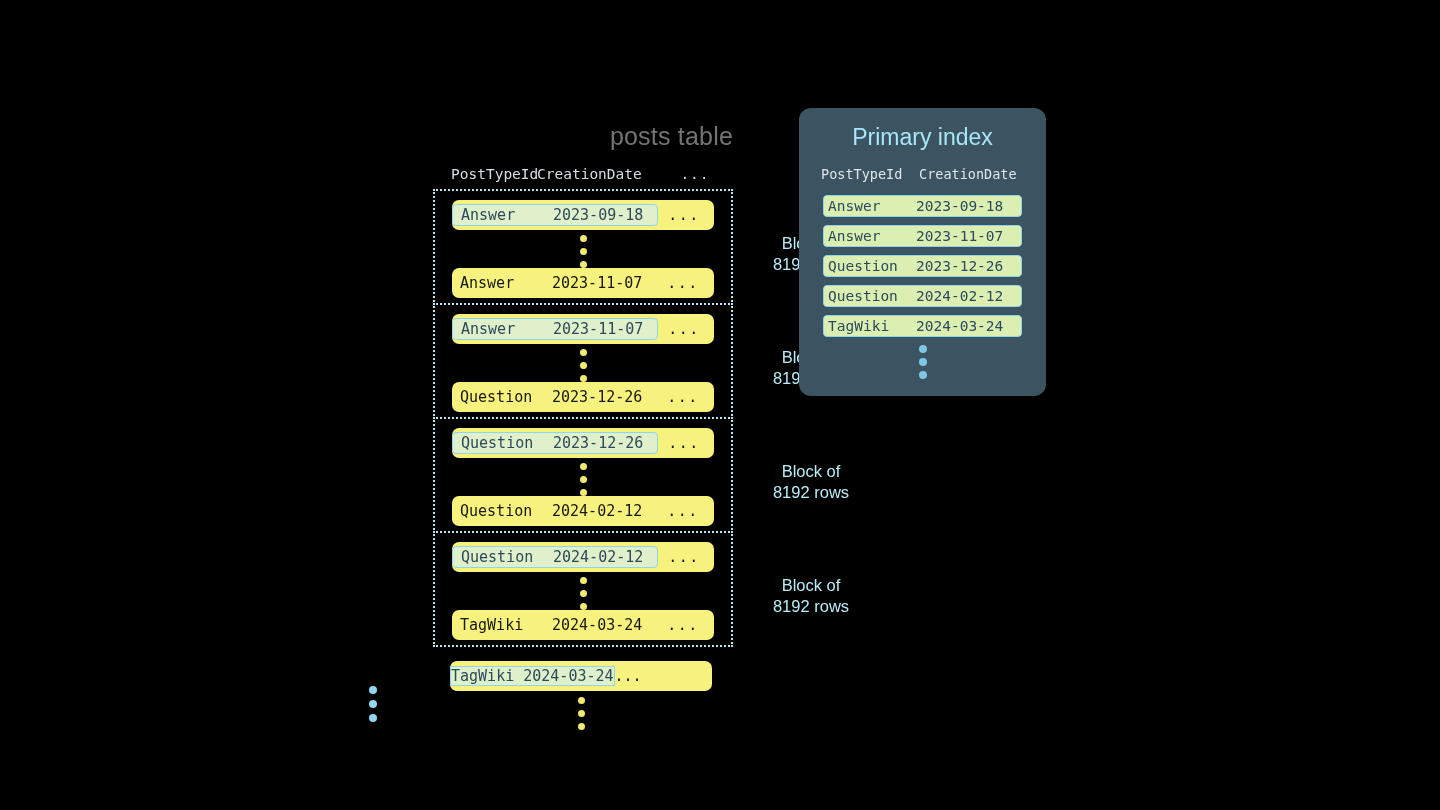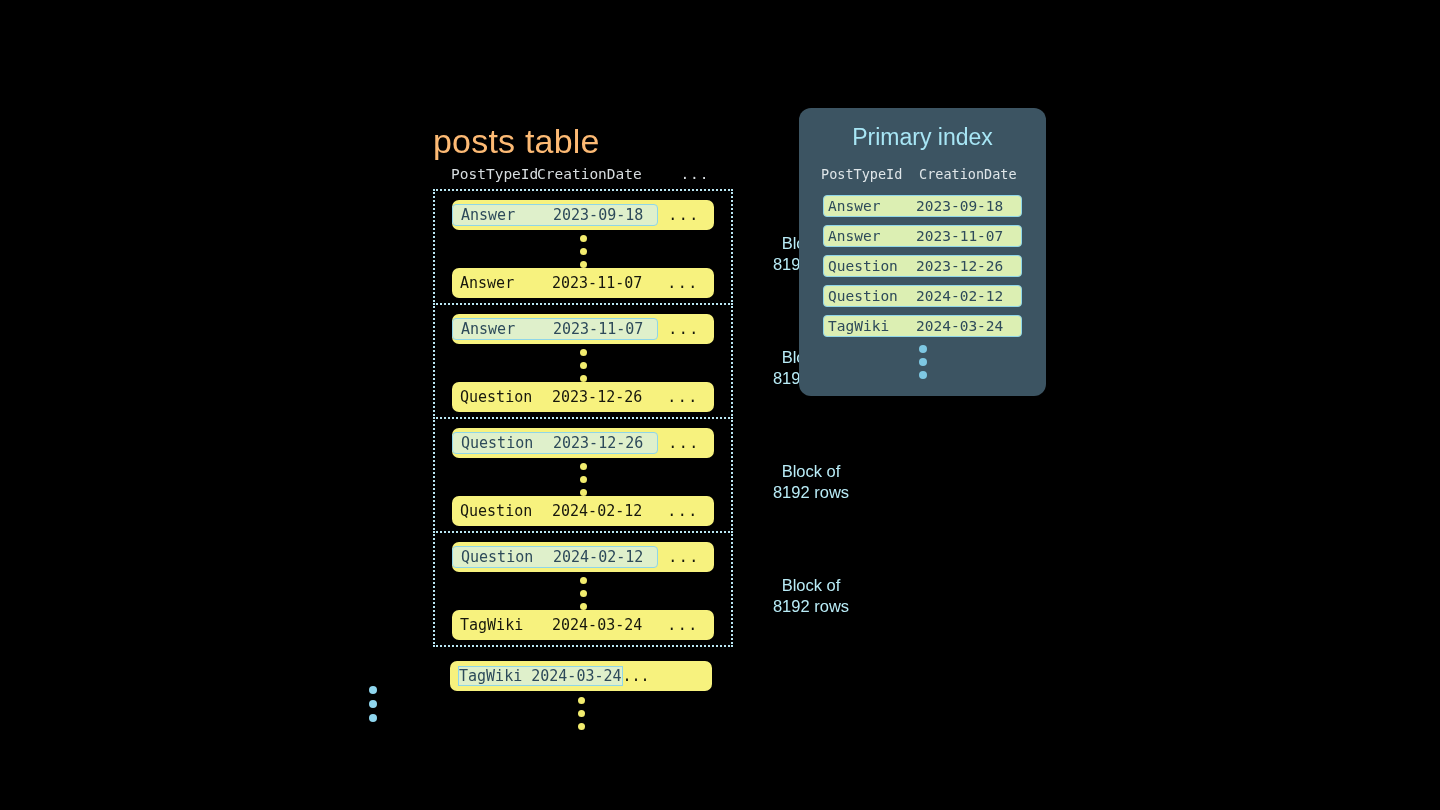--- a/index.html
+++ b/index.html
@@ -6,22 +6,22 @@
   html, body {
     width: 1440px; height: 810px;
     background: #000000;
     font-family: "Liberation Sans", sans-serif;
     overflow: hidden;
   }
   #stage { position: relative; width: 1440px; height: 810px; }
 
   .table-title {
     position: absolute; left: 433px; top: 122px; width: 300px;
-    text-align: left;
-    font-size: 34px; color: #fdba74; letter-spacing: .2px;
+    text-align: right;
+    font-size: 25px; color: #737373; letter-spacing: .2px;
   }
 
   .col-headers {
     position: absolute; left: 433px; top: 166px; width: 300px;
     font-family: "DejaVu Sans Mono", monospace;
     font-size: 14.5px; color: #d7dde0;
     display: flex; align-items: center;
   }
   .col-headers .ch-type { width: 104px; padding-left: 18px; }
   .col-headers .ch-date { width: 120px; }
@@ -245,21 +245,21 @@
       </div>
       <div class="block-label" style="top:42px">
         <div>Block of</div>
         <div>8192 rows</div>
       </div>
     </div>
 
   </div>
 
   <div class="tail-row">
-    <span class="cells" style="background:#dff0cb;border:1px solid #8fd6e8;color:#2d4a5a;margin-left:8px;">
+    <span class="cells" style="background:#dff0cb;border:1px solid #8fd6e8;color:#2d4a5a;">
       <span class="c-type">TagWiki</span>
       <span class="c-date">2024-03-24</span>
     </span>
     <span class="c-rest">...</span>
   </div>
 
   <div class="tail-dots">
       <i></i>
       <i></i>
       <i></i>

